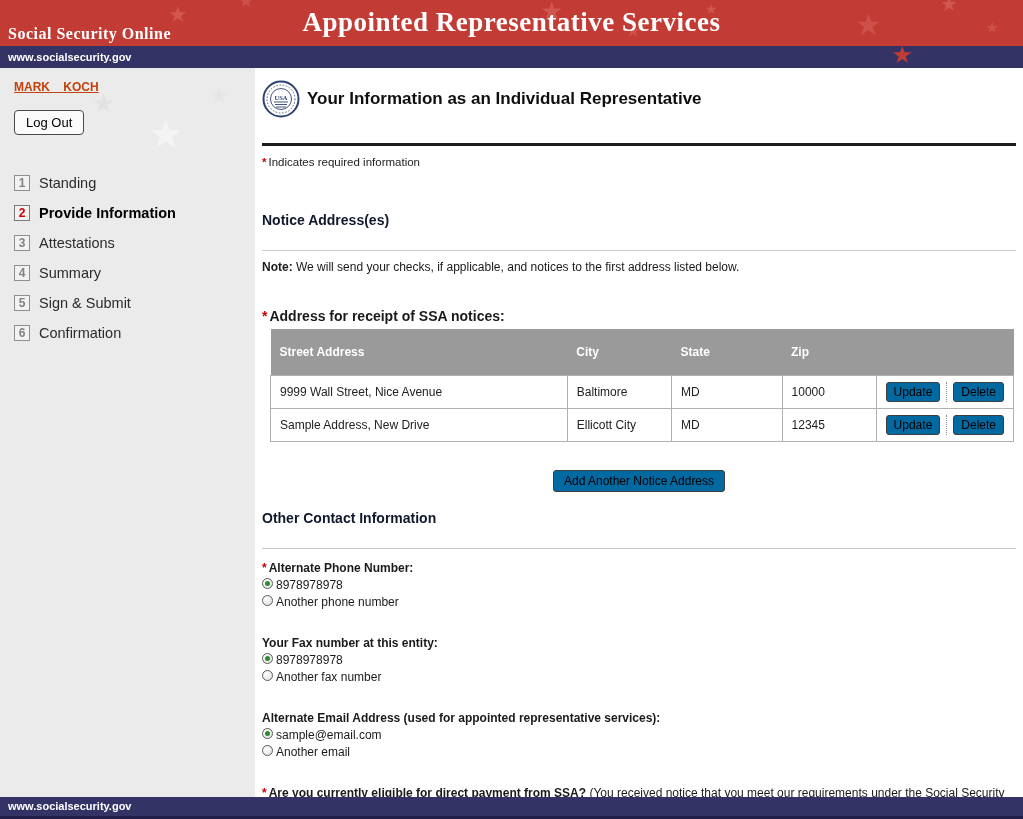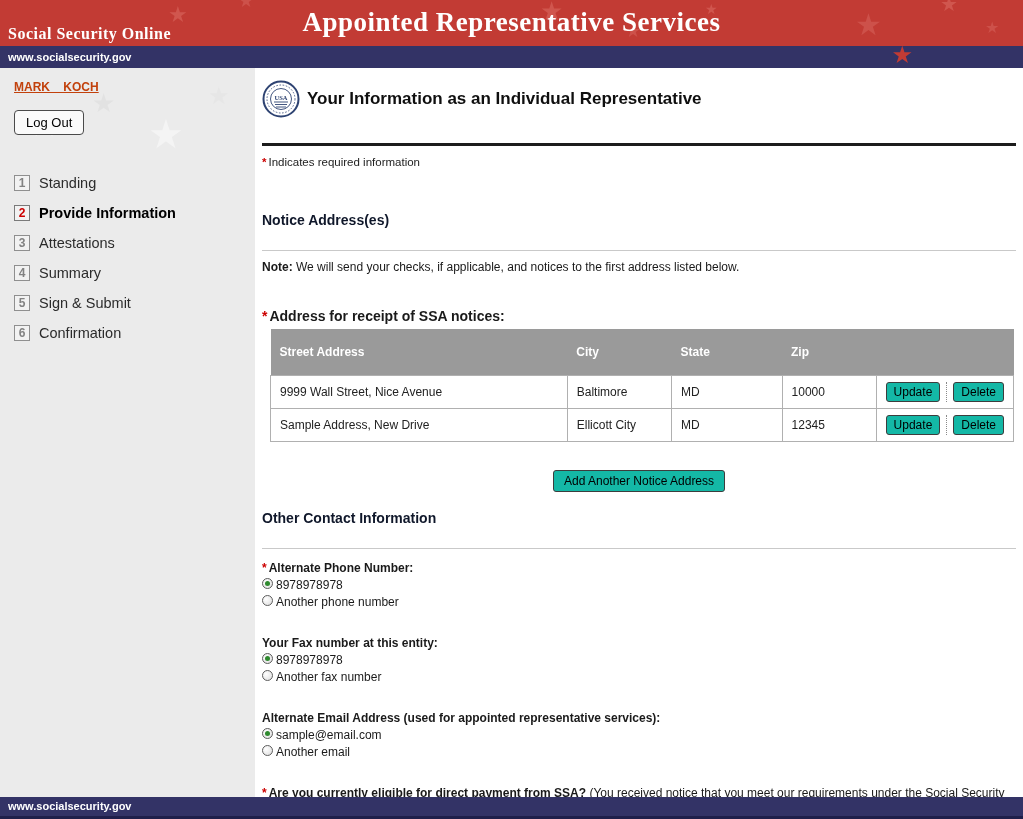--- a/index.html
+++ b/index.html
@@ -40,21 +40,21 @@
   .section-heading.contact { margin-top: 18px; }
   .note-line { margin-top: 9px; font-size: 12px; }
   .note-label { font-weight: bold; margin-top: 39px; }
   .table-label { margin-top: 34px; font-size: 14px; font-weight: bold; }
 
   table.addr { border-collapse: collapse; width: calc(100% - 10px); margin: 5px 0 0 8px; font-size: 12px; }
   table.addr th { background: #9a9a9a; color: #fff; text-align: left; font-weight: bold; padding: 16px 9px; }
   table.addr td { border: 1px solid #b0b0b0; background: #fff; padding: 6px 9px; color: #222; }
   td.actions-cell { padding: 3px 6px; }
   .actions-inner { display: flex; align-items: center; }
-  .btn { font-family: inherit; font-size: 12px; padding: 2px 7px; background: #14b8a6; border: 1px solid #3d3d3d; border-radius: 3px; cursor: pointer; }
+  .btn { font-family: inherit; font-size: 12px; padding: 2px 7px; background: #0369a1; border: 1px solid #3d3d3d; border-radius: 3px; cursor: pointer; }
   .action-divider { border-left: 1px dotted #8a8a8a; align-self: stretch; margin: 0 6px; }
 
   .add-btn-row { text-align: center; margin-top: 28px; }
   .add-btn { font-size: 12px; padding: 3px 10px; }
 
   .field-group { margin-top: 27px; }
   .field-group.first { margin-top: 12px; }
   .field-label { font-size: 12px; font-weight: bold; }
   .field-sublabel { font-weight: normal; }
   .opt { display: flex; align-items: flex-start; margin-top: 3px; font-size: 12px; cursor: pointer; }

